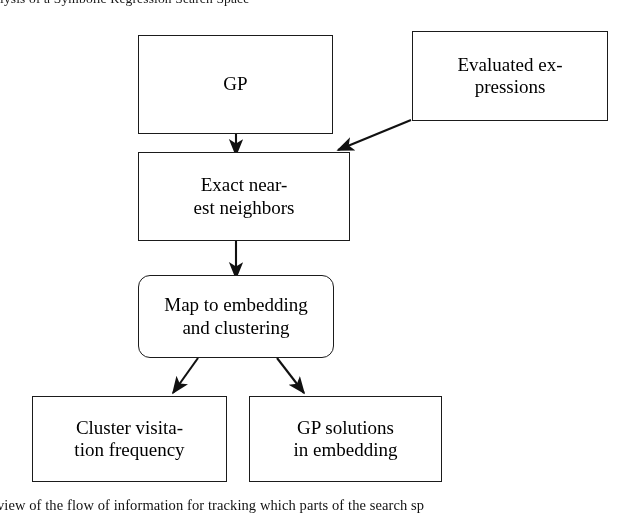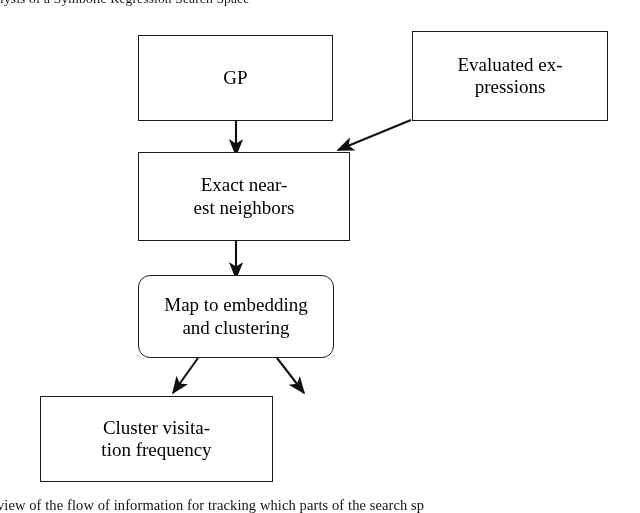--- a/index.html
+++ b/index.html
@@ -63,25 +63,25 @@
     line-height: 1.18;
     color: #000000;
     z-index: 3;
   }
   .node .label {
     display: block;
     white-space: pre-line;
     padding: 0 6px;
   }
 
-  #node-gp              { left: 138px; top: 35px;  width: 195px; height: 86px; }
+  #node-gp              { left: 138px; top: 35px;  width: 195px; height: 99px; }
   #node-evaluated       { left: 412px; top: 31px;  width: 196px; height: 90px; }
   #node-exact-nn        { left: 138px; top: 152px; width: 212px; height: 89px; }
   #node-map-embedding   { left: 138px; top: 275px; width: 196px; height: 83px; border-radius: 12px; }
-  #node-cluster-visit   { left: 40px;  top: 396px; width: 233px; height: 86px; }
+  #node-cluster-visit   { left: 32px;  top: 396px; width: 195px; height: 86px; }
   #node-gp-solutions    { left: 249px; top: 396px; width: 193px; height: 86px; }
 
   
   #arrow-layer {
     position: absolute;
     left: 0;
     top: 0;
     width: 640px;
     height: 513px;
     z-index: 2;
@@ -130,16 +130,20 @@
   <div class="node" id="node-map-embedding">
     <span class="label">Map to embedding
 and clustering</span>
   </div>
 
   <div class="node" id="node-cluster-visit">
     <span class="label">Cluster visita-
 tion frequency</span>
   </div>
 
+  <div class="node" id="node-gp-solutions">
+    <span class="label">GP solutions
+in embedding</span>
+  </div>
 
   <div class="caption-text">rview of the flow of information for tracking which parts of the search sp</div>
 
 </div>
 
 </body></html>

